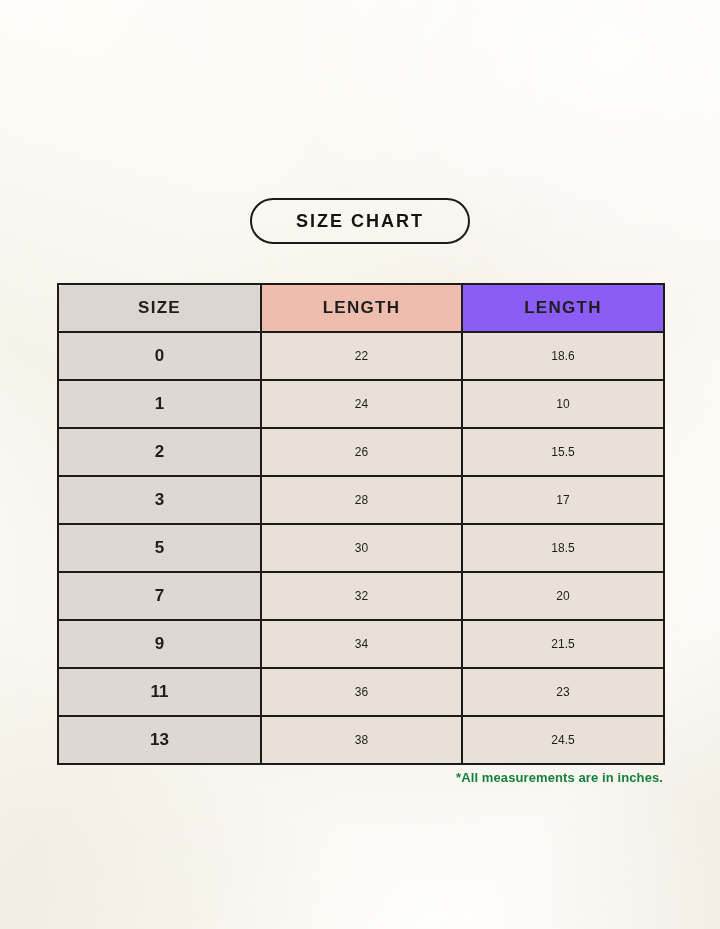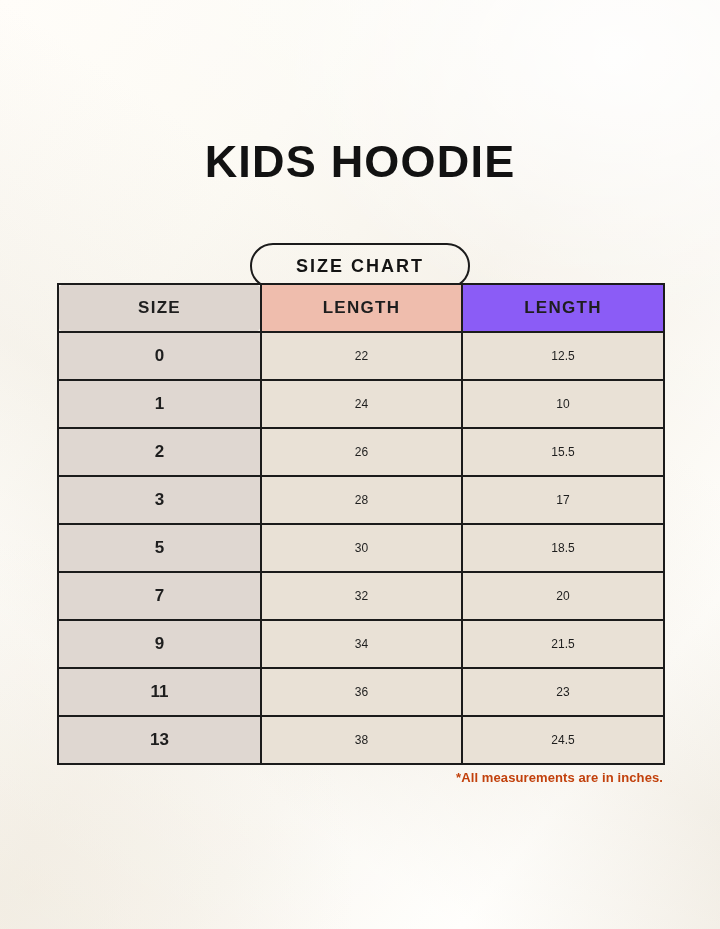--- a/index.html
+++ b/index.html
@@ -153,35 +153,34 @@
   
   .footnote {
     position:absolute;
     top:770px;
     left:57px;
     width:606px;
     text-align:right;
     font-size:13px;
     font-weight:700;
     letter-spacing:0.1px;
-    color:#c2410c;
+    color:#15803d;
   }
 </style>
 </head>
 <body>
 
 <div class="bg-wash w1"></div>
 <div class="bg-wash w2"></div>
 <div class="bg-wash w3"></div>
 <div class="bg-wash w4"></div>
 
 <div class="page">
 
   <div class="header">
-    <div class="title">KIDS HOODIE</div>
 
     <div class="badge-wrap">
       <div class="badge">SIZE CHART</div>
     </div>
   </div>
 
   <div class="table-wrap">
     <table class="size-table">
       <colgroup>
         <col class="c-size">
@@ -192,21 +191,21 @@
         <tr>
           <th class="h-size">SIZE</th>
           <th class="h-chest">LENGTH</th>
           <th class="h-length">LENGTH</th>
         </tr>
       </thead>
       <tbody id="table-body">
           <tr>
             <td class="cell-size">0</td>
             <td class="cell-val">22</td>
-            <td class="cell-val">12.5</td>
+            <td class="cell-val">18.6</td>
           </tr>
           <tr>
             <td class="cell-size">1</td>
             <td class="cell-val">24</td>
             <td class="cell-val">10</td>
           </tr>
           <tr>
             <td class="cell-size">2</td>
             <td class="cell-val">26</td>
             <td class="cell-val">15.5</td>

